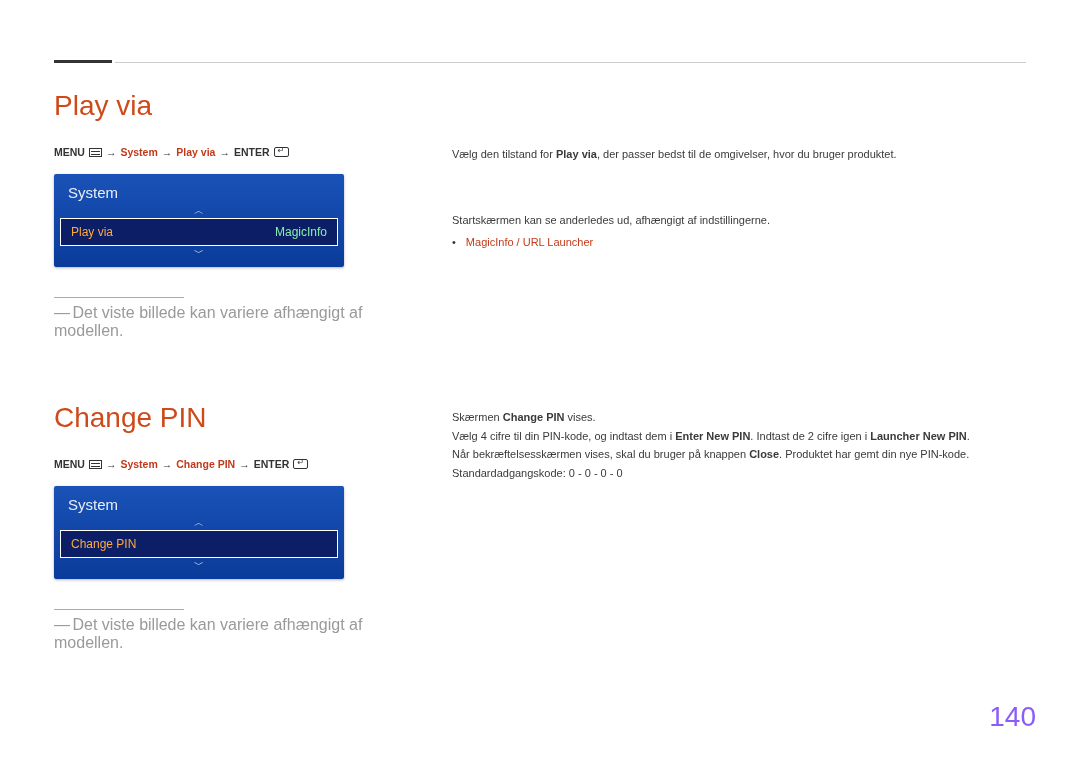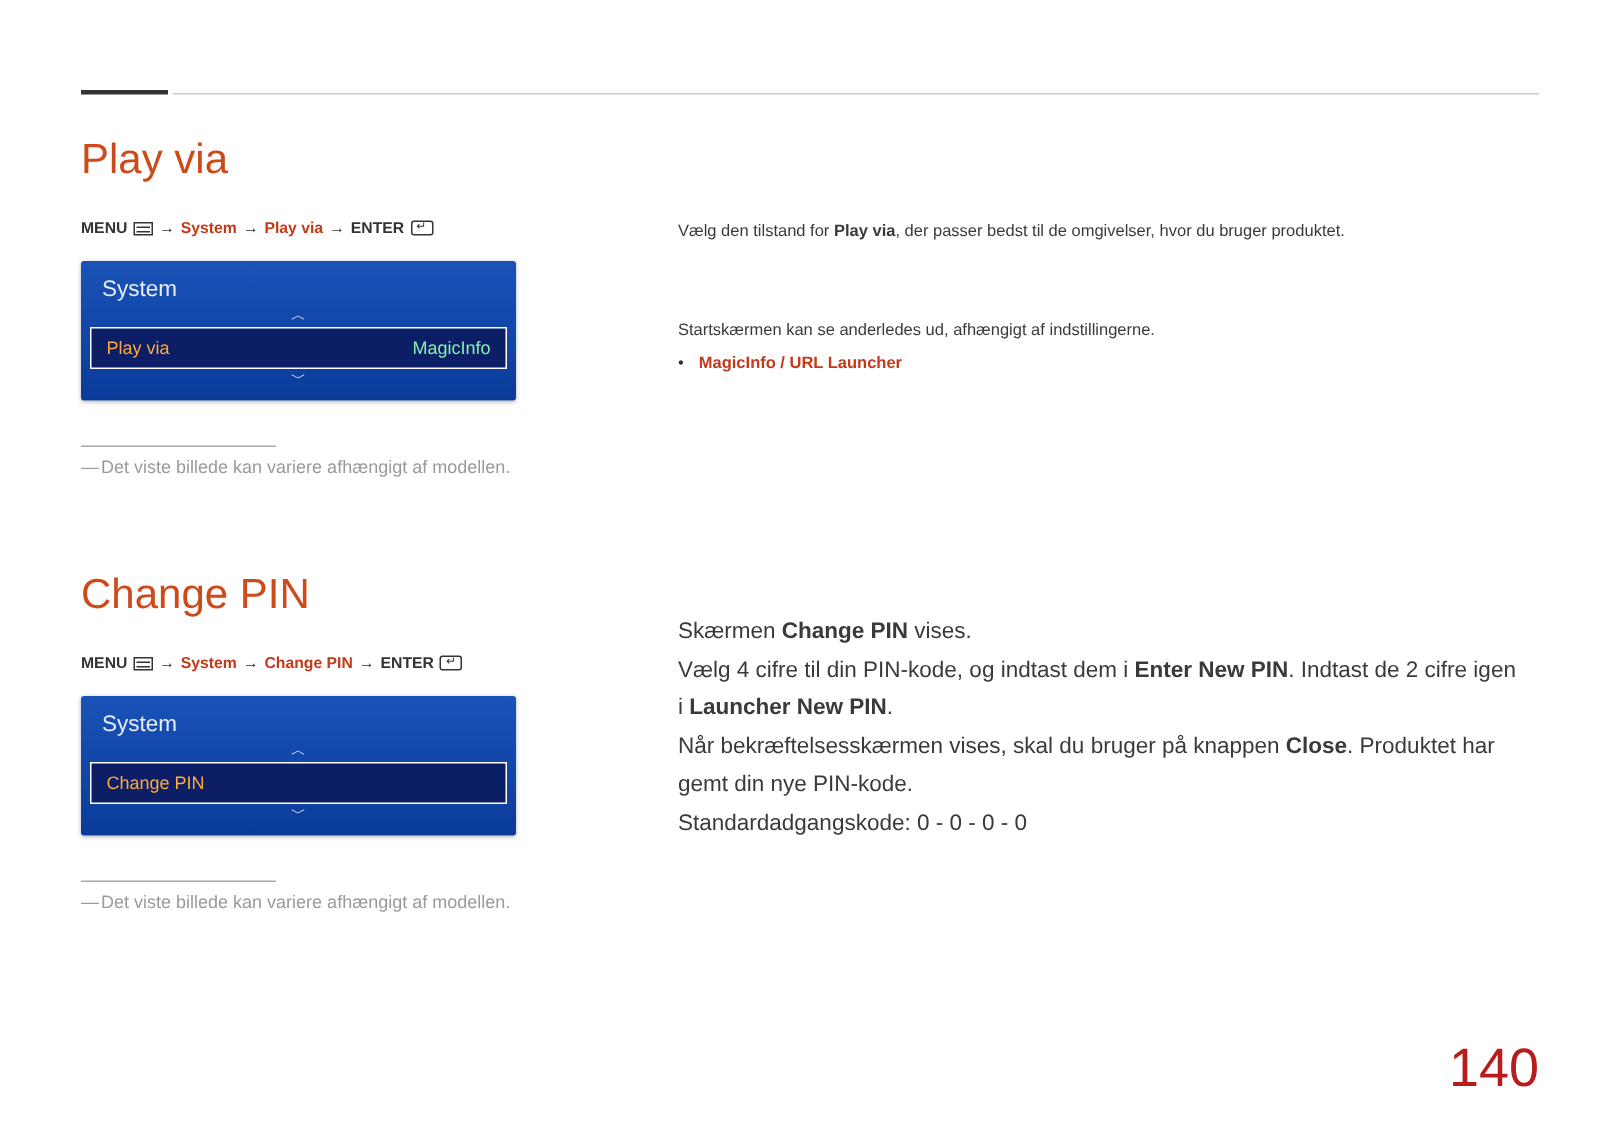--- a/index.html
+++ b/index.html
@@ -82,51 +82,51 @@
   }
   .item-row .lbl { color: #ffa93a; }
   .item-row .val { color: #86efac; }
   .footrule {
     width: 130px;
     border-top: 0.5px solid #aaa;
     margin-top: 30px;
     margin-bottom: 6px;
   }
   .footnote {
-    font-size: 12px;
+    font-size: 16px;
     color: #9a9a9a;
   }
   .footnote::before {
     content: "― ";
     letter-spacing: -1px;
   }
   .bullet-row {
     display: flex;
     gap: 10px;
     margin-top: 4px;
   }
   .bullet-dot { color: #333; }
-  .red-text { color: #c23a1a; font-weight: 700; }
+  .red-text { color: #c23a1a; font-weight: 400; }
   .bold { font-weight: 700; }
   .right-col p { margin-bottom: 3px; margin-top: 47px; }
   .page-number {
     position: absolute;
-    right: 54px;
+    right: 44px;
     bottom: 30px;
-    font-size: 36px;
-    color: #b91c1c;
+    font-size: 28px;
+    color: #8b5cf6;
     font-weight: 300;
   }
   .section-gap { height: 62px; }
   .right-section-2 {
     position: absolute;
     left: 452px;
     top: 408px;
     width: 560px;
-    font-size: 15px;
+    font-size: 11px;
     line-height: 1.7;
     color: #3a3a3a;
   }
   .menu-glyph {
     display: inline-block;
     width: 13px; height: 9px;
     border: 1px solid #333;
     position: relative;
     vertical-align: middle;
   }

